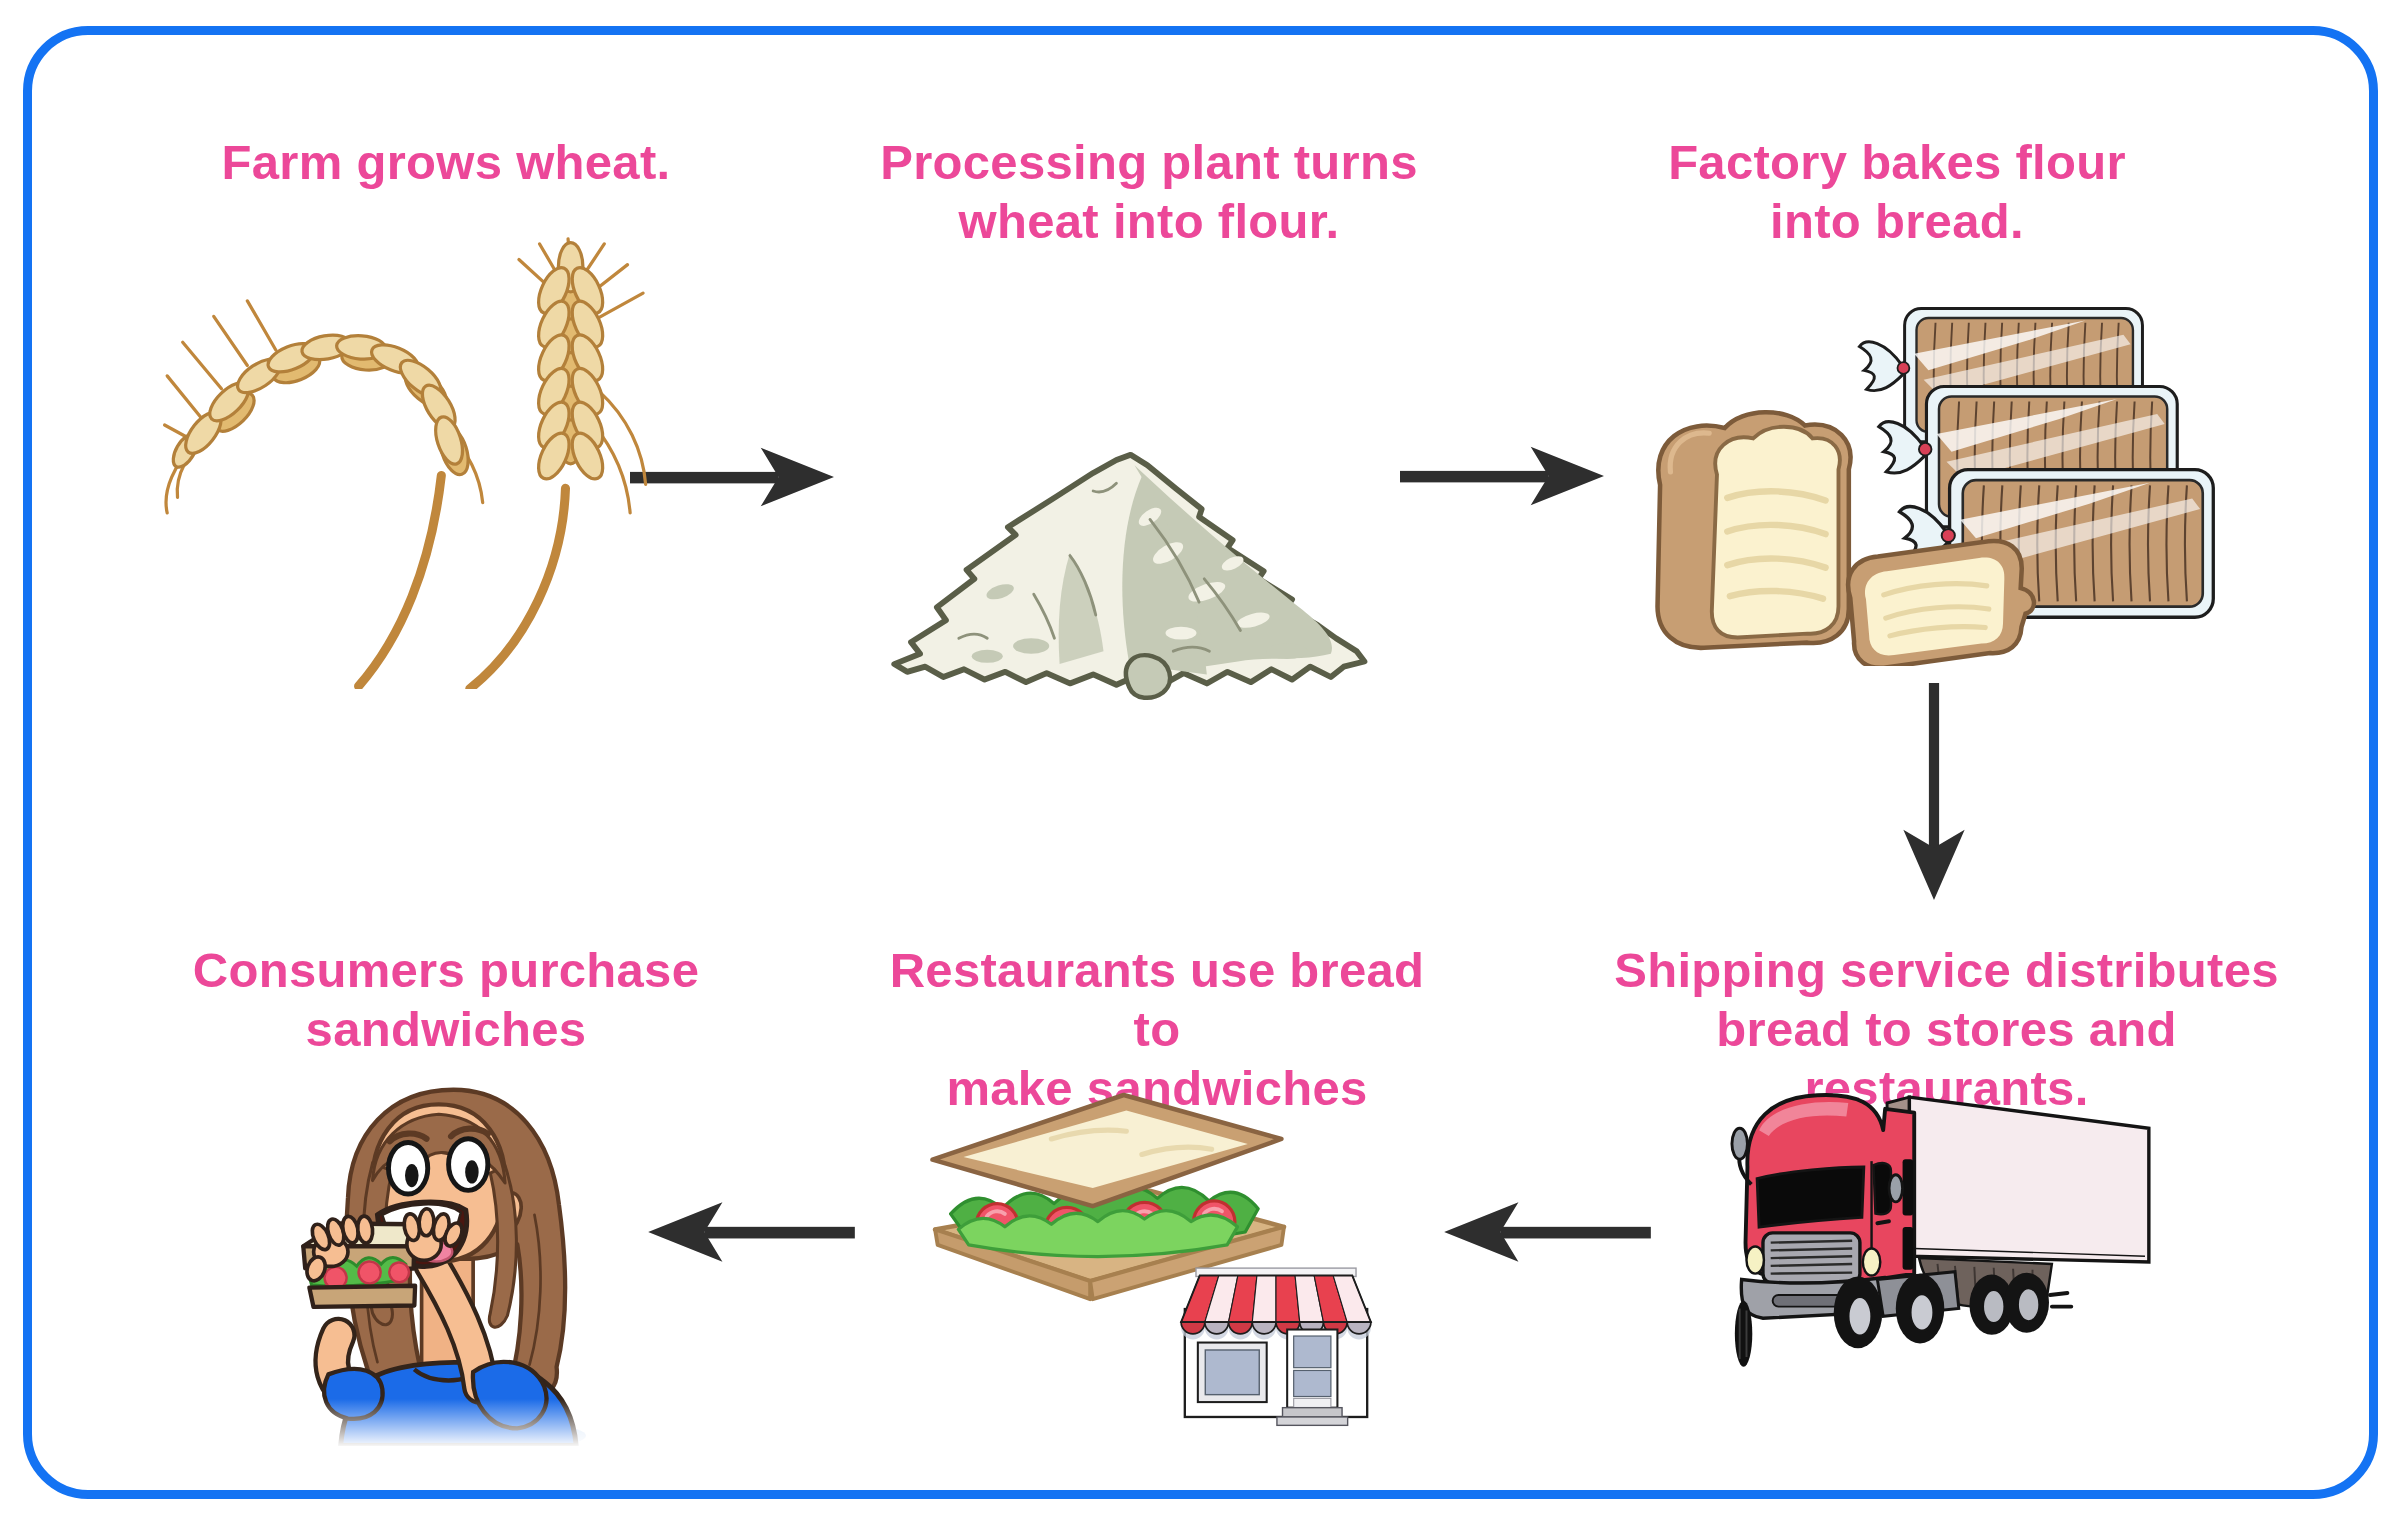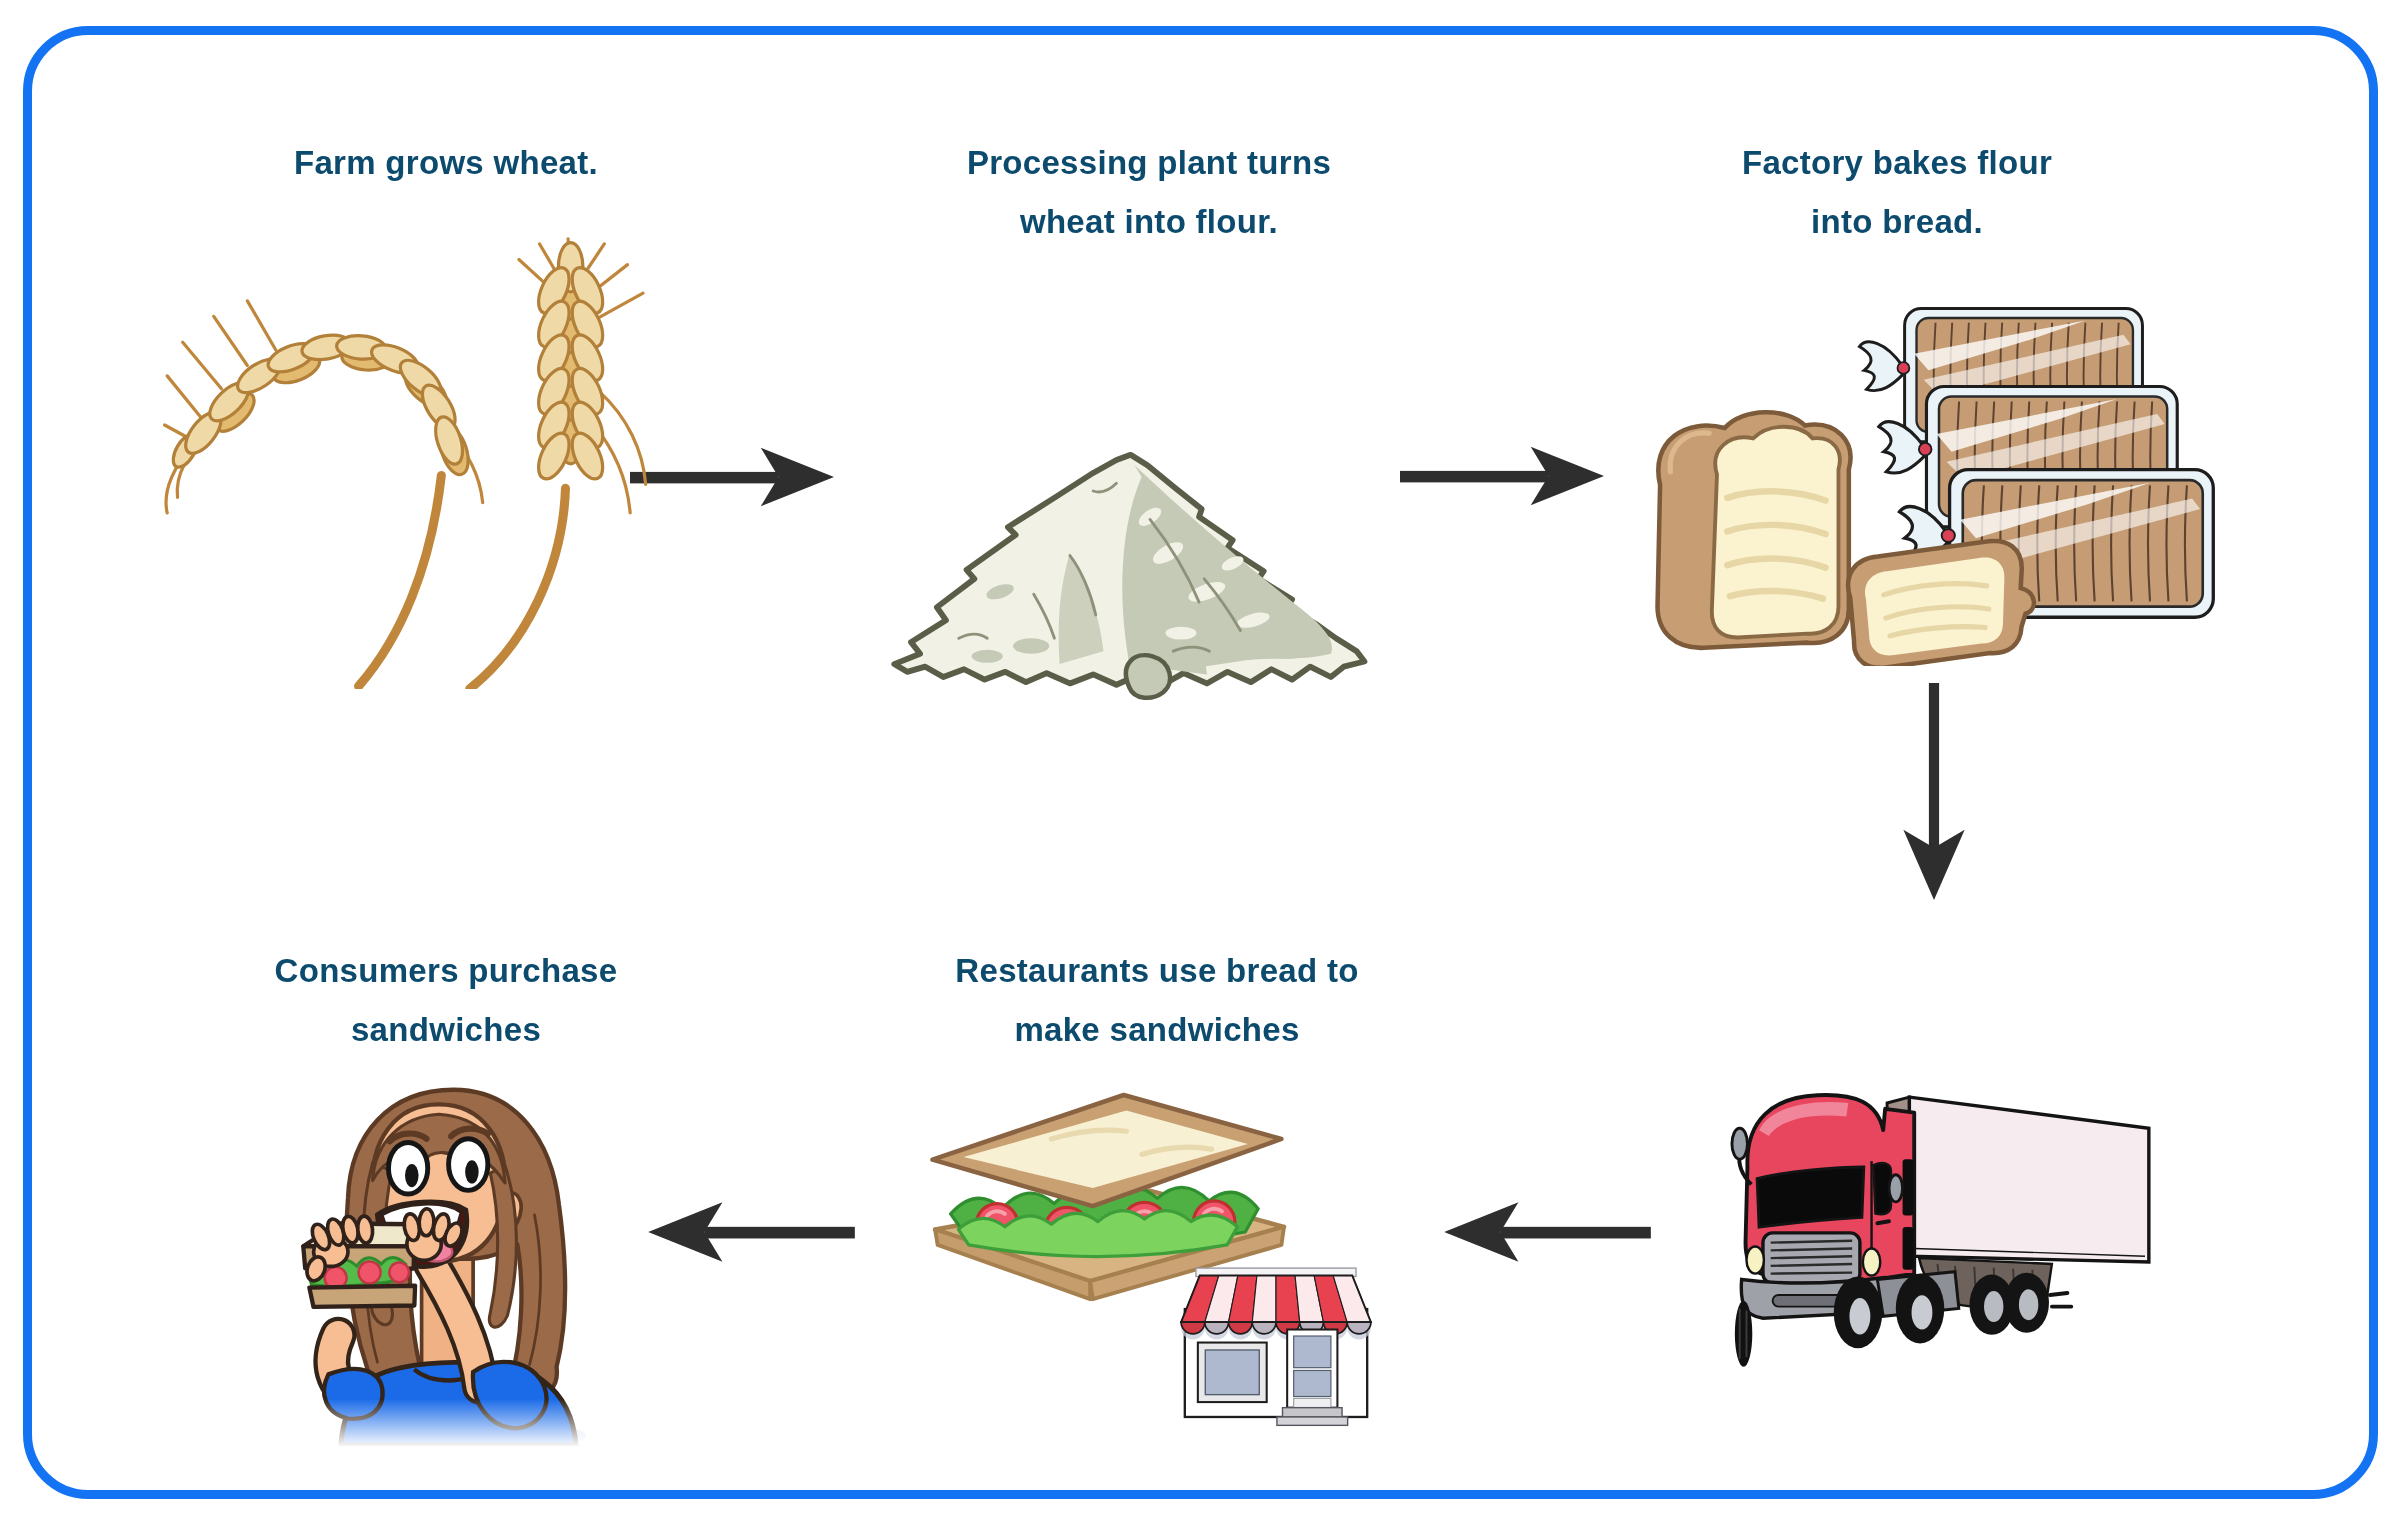--- a/index.html
+++ b/index.html
@@ -13,44 +13,46 @@
   .frame{
     position:absolute;left:23px;top:26px;
     width:2337px;height:1455px;
     border:9px solid #1473F3;
     border-radius:65px;
     background:#ffffff;
   }
   .step-label{
     position:absolute;
     text-align:center;
-    font-size:33px;
+    font-size:49px;
     line-height:59px;
     font-weight:600;
-    color:#0c4a6e;
+    color:#ec4899;
     white-space:pre-line;
     letter-spacing:0.3px;
   }
   .illus{position:absolute;}
   .arrow{position:absolute;}
 </style>
 </head>
 <body>
 
 <div class="canvas">
   <div class="frame"></div>
 
   <div class="step-label" style="left:155px;top:133px;width:582px;">Farm grows wheat.</div>
 
   <div class="step-label" style="left:1606px;top:133px;width:582px;">Factory bakes flour
 into bread.</div>
 
   <div class="step-label" style="left:858px;top:133px;width:582px;">Processing plant turns
 wheat into flour.</div>
 
+  <div class="step-label" style="left:1578px;top:941px;width:737px;">Shipping service distributes
+bread to stores and restaurants.</div>
 
   <div class="step-label" style="left:866px;top:941px;width:582px;">Restaurants use bread to
 make sandwiches</div>
 
   <div class="step-label" style="left:155px;top:941px;width:582px;">Consumers purchase
 sandwiches</div>
 
   <svg class="arrow" style="left:630px;top:446px;" width="204" height="62" viewBox="0 0 320 96">
     <rect x="0" y="40" width="233" height="18" fill="#2E2E2E"></rect>
     <polygon points="205,2 320,48 205,94 233,48" fill="#2E2E2E"></polygon>

